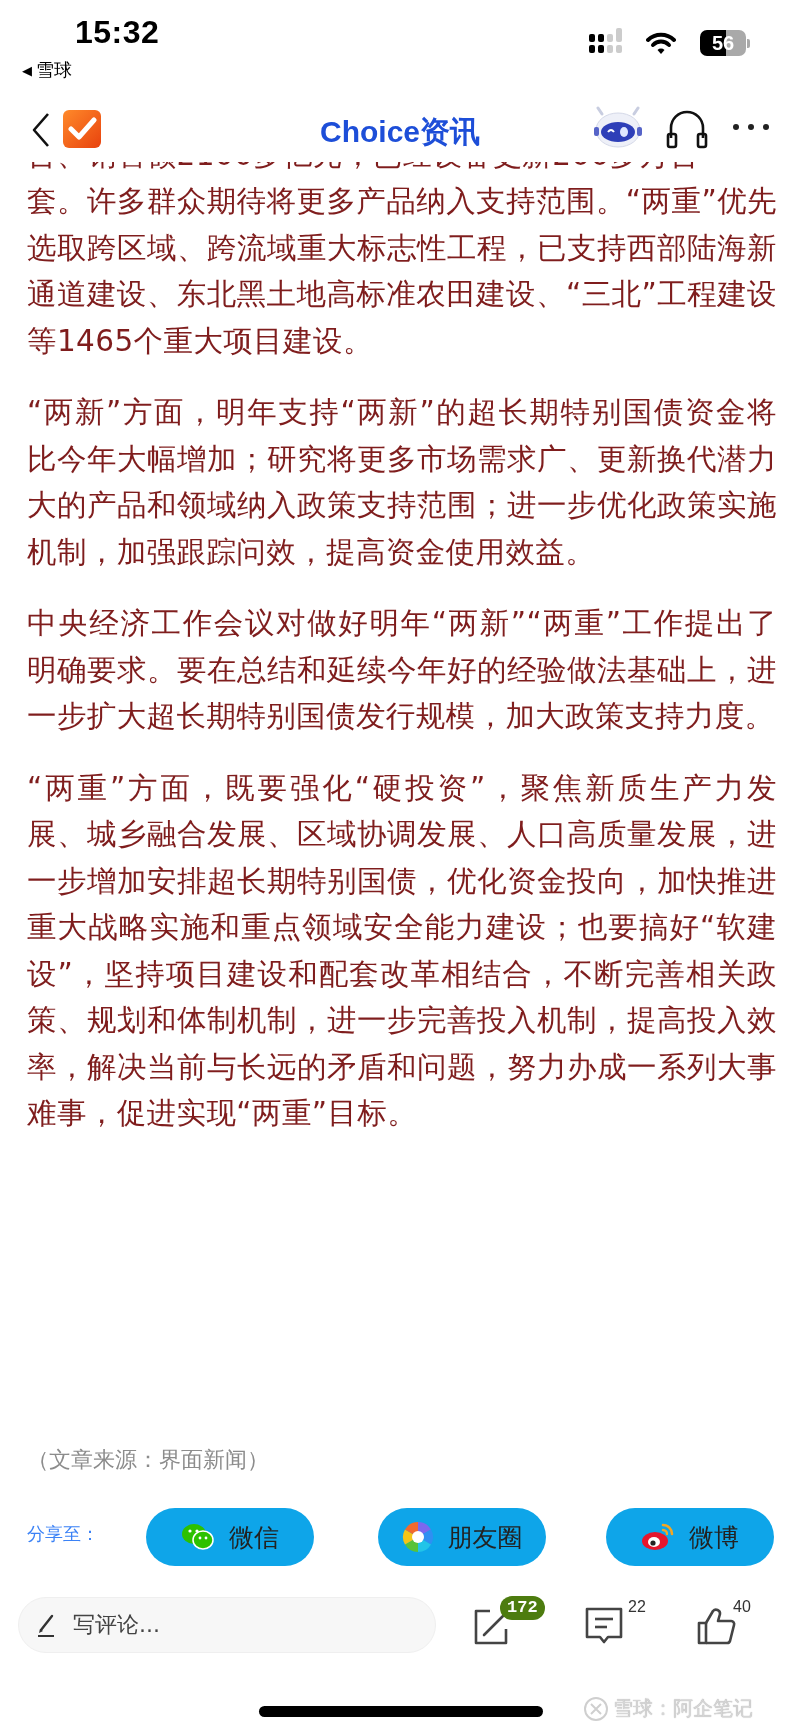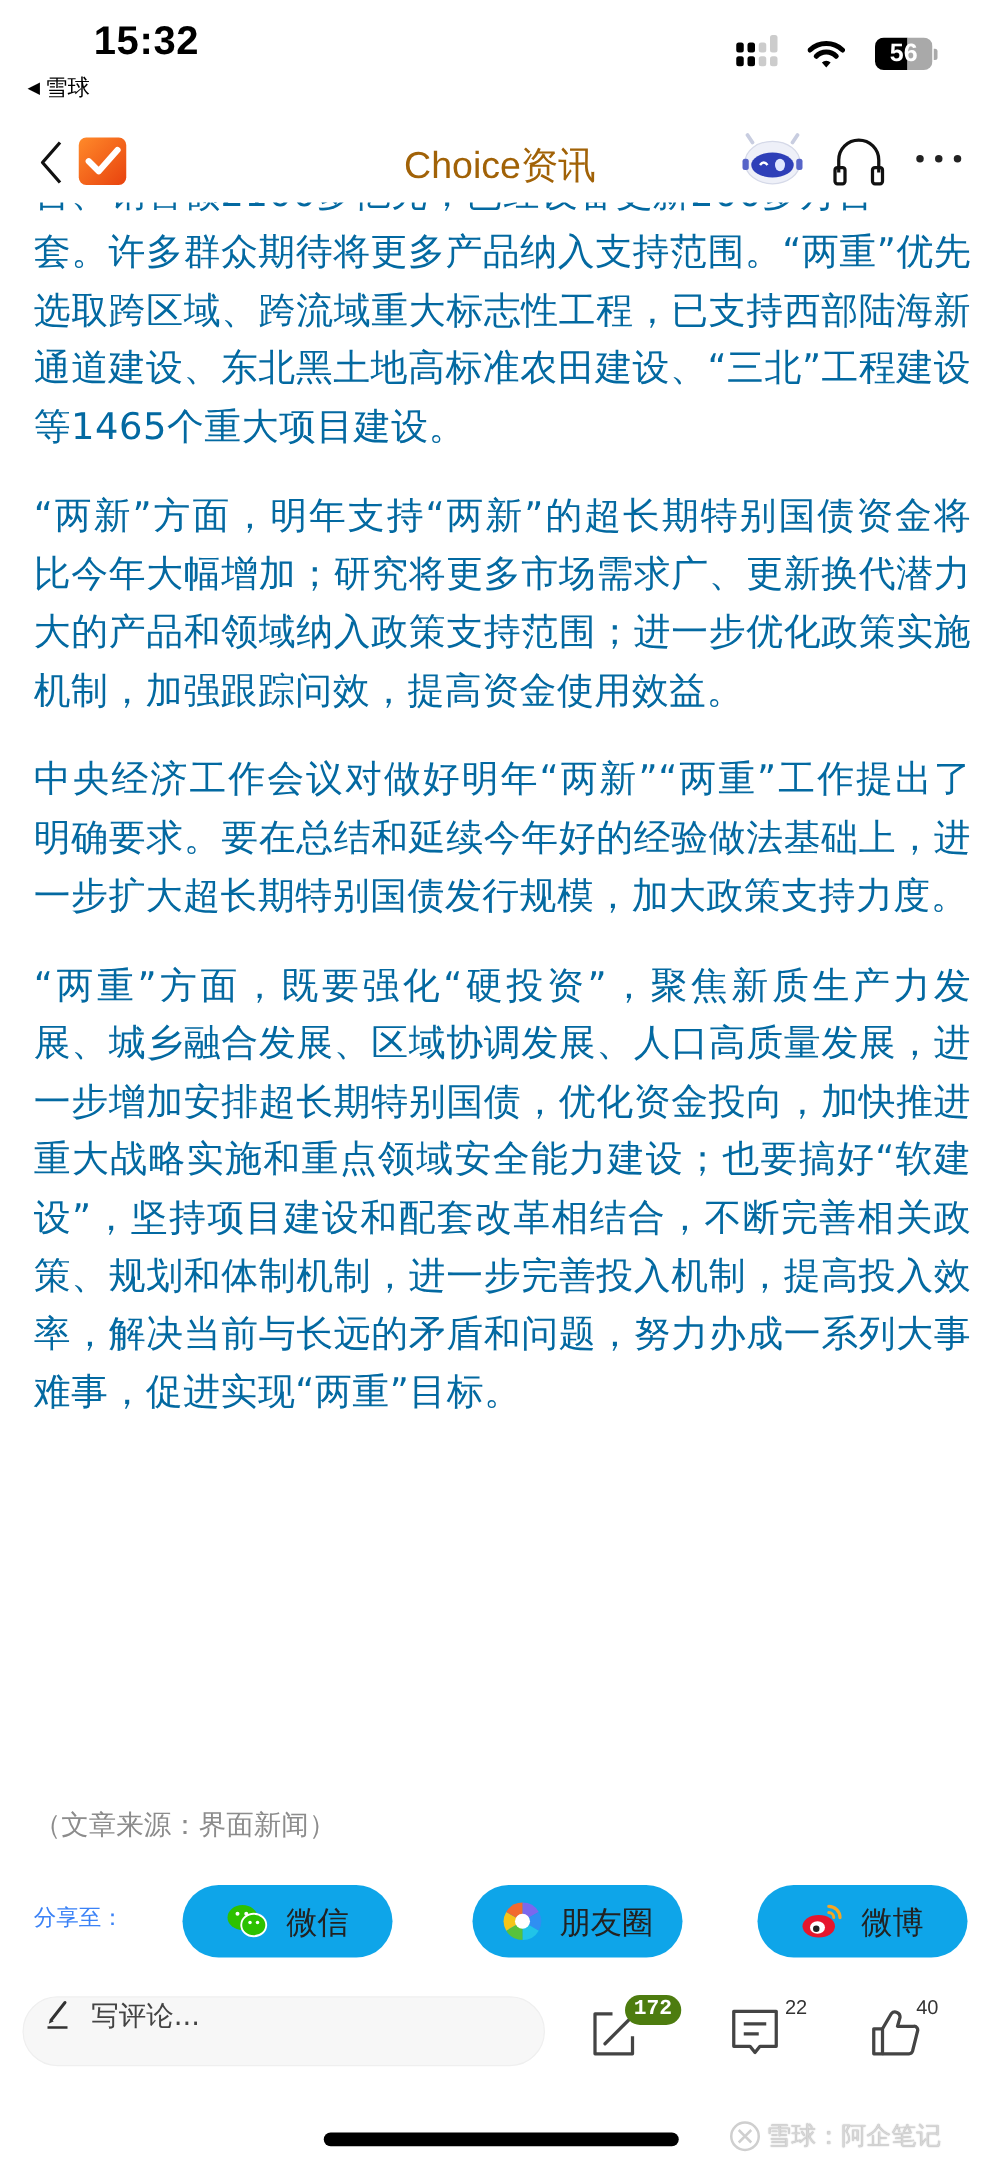--- a/index.html
+++ b/index.html
@@ -17,41 +17,41 @@
   .battery { position: relative; width: 46px; height: 26px; border-radius: 7px; overflow: hidden; display: flex; }
   .battery .fill { width: 56%; background: #000; }
   .battery .empty { flex: 1; background: #a9a9a9; }
   .battery .num { position: absolute; inset: 0; display: flex; align-items: center; justify-content: center; color: #fff; font-weight: bold; font-size: 20px; font-family: "Liberation Sans", sans-serif; }
   .battery-tip { width: 3px; height: 9px; background: #a9a9a9; border-radius: 0 2px 2px 0; margin-left: -12px; }
 
   
   .nav-bar { position: absolute; top: 96px; left: 0; width: 800px; height: 66px; background: #fff; z-index: 2; }
   .nav-back { position: absolute; left: 26px; top: 14px; width: 30px; height: 40px; cursor: pointer; }
   .nav-logo { position: absolute; left: 63px; top: 14px; width: 38px; height: 38px; border-radius: 6px; background: linear-gradient(135deg, #ff8a2a, #e8420e); display: flex; align-items: center; justify-content: center; }
-  .nav-title { position: absolute; left: 0; right: 0; top: 16px; text-align: center; font-family: "Liberation Sans", sans-serif; font-size: 30px; font-weight: 400; color: #a16207; }
+  .nav-title { position: absolute; left: 0; right: 0; top: 16px; text-align: center; font-family: "Liberation Sans", sans-serif; font-size: 30px; font-weight: 700; color: #1d4ed8; }
   .nav-robot { position: absolute; left: 592px; top: 10px; width: 52px; height: 44px; }
   .nav-headphones { position: absolute; left: 665px; top: 12px; width: 44px; height: 42px; }
   .nav-more { position: absolute; left: 733px; top: 28px; display: flex; gap: 9px; }
   .nav-more span { width: 6px; height: 6px; background: #222; border-radius: 50%; }
 
   
-  .article { position: absolute; left: 27px; top: 160px; width: 750px; font-size: 29.5px; line-height: 46.5px; color: #0369a1; letter-spacing: 0.4px; }
+  .article { position: absolute; left: 27px; top: 160px; width: 750px; font-size: 29.5px; line-height: 46.5px; color: #7f1d1d; letter-spacing: 0.4px; }
   .article p { margin-bottom: 25px; text-align: justify; text-align-last: left; }
   .clip-line { height: 22px; overflow: hidden; position: relative; margin-top: -4px; }
   .clip-line span { position: absolute; bottom: 0; left: 0; white-space: nowrap; line-height: 46px; }
 
   .source { position: absolute; left: 27px; top: 1445px; font-size: 22px; color: #8c8c8c; }
 
   
   .share-row { position: absolute; left: 0; top: 1508px; width: 800px; height: 60px; }
   .share-label { position: absolute; left: 27px; top: 14px; font-size: 18px; color: #3b82f6; }
   .share-btn { position: absolute; top: 0; height: 58px; width: 168px; border-radius: 29px; background: #0ea5e9; display: flex; align-items: center; justify-content: center; gap: 14px; font-size: 25px; color: #222; cursor: pointer; }
 
   
-  .comment-box { position: absolute; left: 18px; top: 1597px; width: 418px; height: 56px; border-radius: 28px; background: #f7f7f7; border: 1px solid #efefef; display: flex; align-items: flex-start; padding-left: 18px; gap: 14px; font-size: 22px; color: #444; cursor: text; }
+  .comment-box { position: absolute; left: 18px; top: 1597px; width: 418px; height: 56px; border-radius: 28px; background: #f7f7f7; border: 1px solid #efefef; display: flex; align-items: center; padding-left: 18px; gap: 14px; font-size: 22px; color: #444; cursor: text; }
   .tool-icon { position: absolute; top: 1605px; width: 42px; height: 42px; cursor: pointer; }
   .badge-red { position: absolute; left: 500px; top: 1596px; height: 24px; min-width: 44px; padding: 0 7px; border-radius: 12px; background: #4d7c0f; color: #fff; font-size: 17px; font-weight: bold; line-height: 24px; text-align: right; font-family: Liberation Mono, monospace; }
   .count-sup { position: absolute; top: 1598px; font-size: 16px; color: #333; font-family: "Liberation Sans", sans-serif; }
 
   .home-indicator { position: absolute; left: 259px; top: 1706px; width: 284px; height: 11px; border-radius: 6px; background: #000; }
   .watermark { position: absolute; left: 583px; top: 1695px; font-size: 20px; color: #d6d6d6; display: flex; align-items: center; gap: 4px; text-shadow: 0 0 1px #999; }
 </style>
 </head>
 <body>
 

